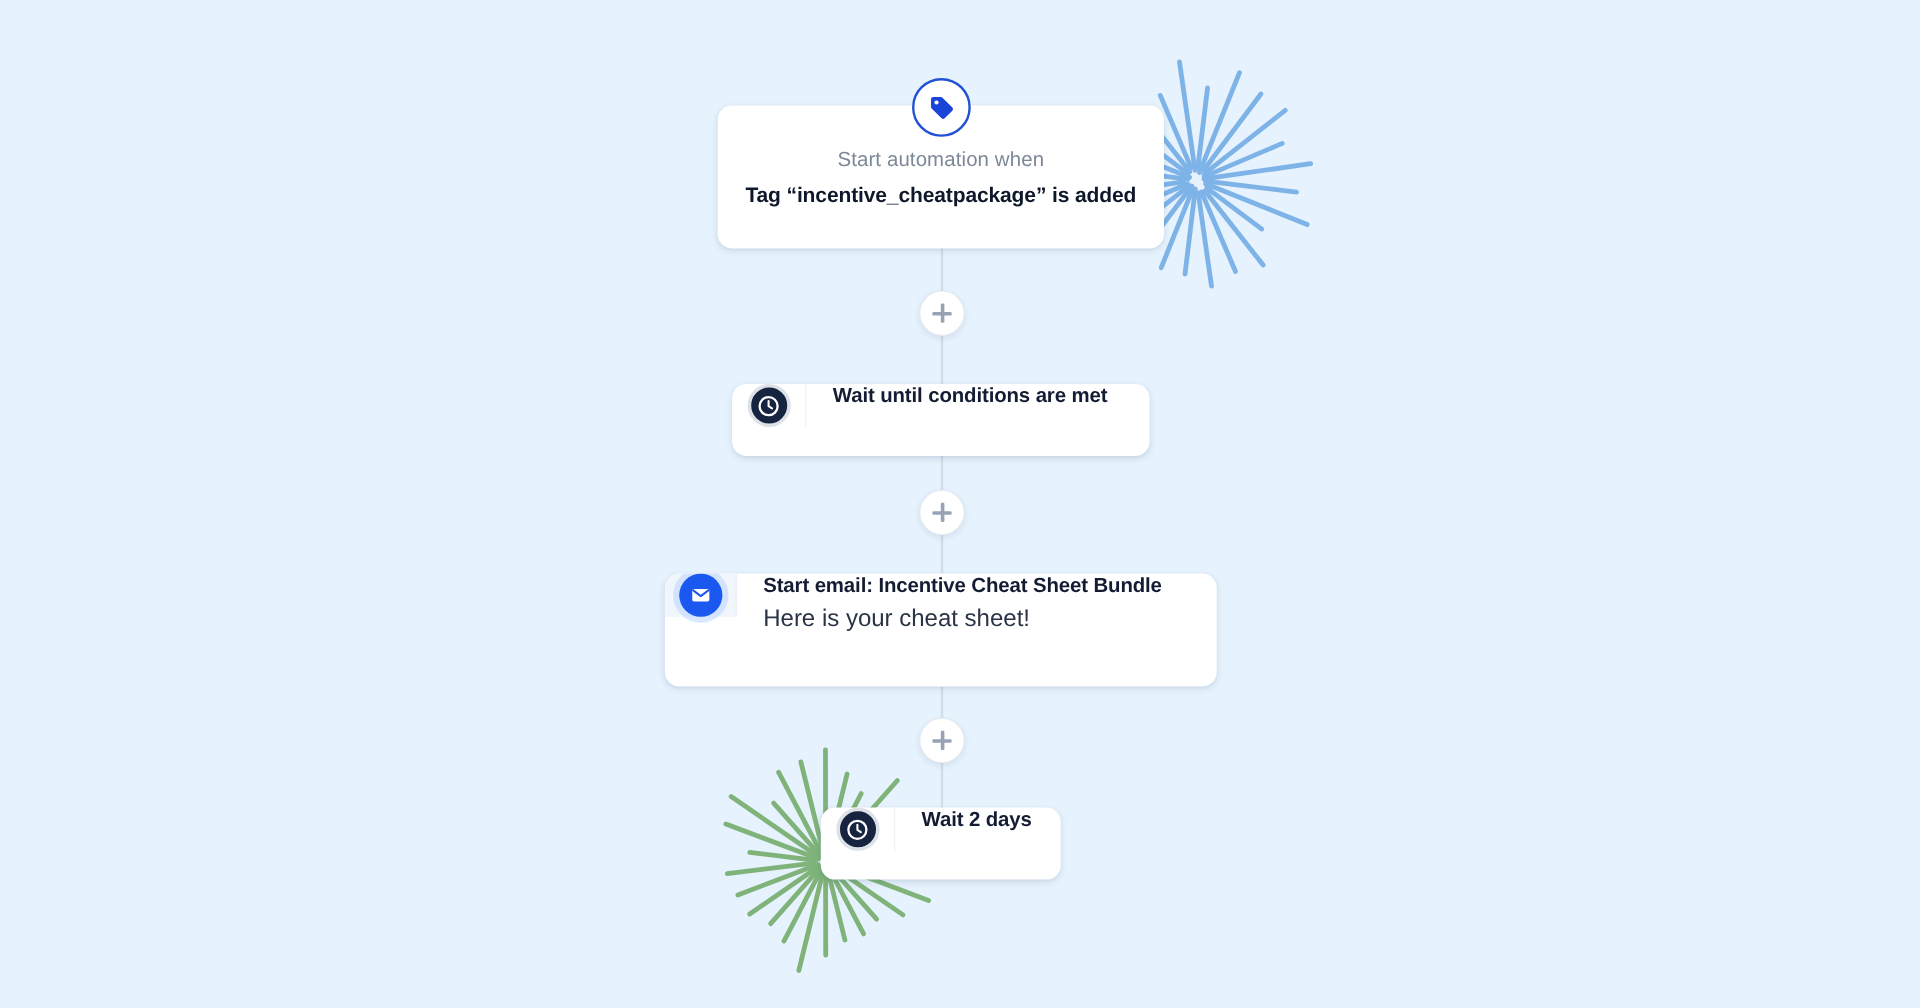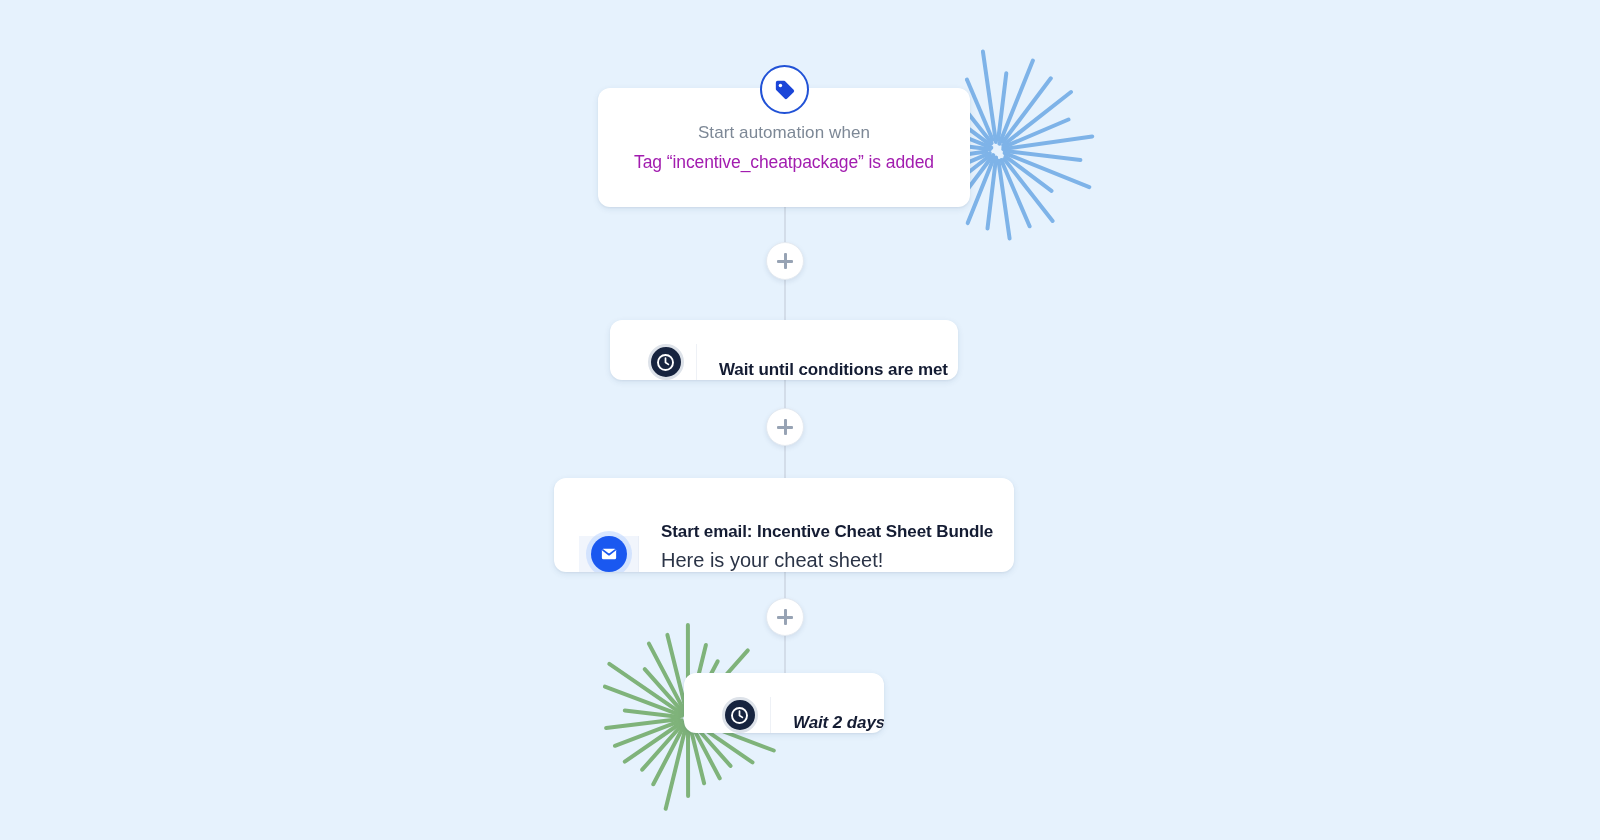--- a/index.html
+++ b/index.html
@@ -100,22 +100,22 @@
   }
   .trigger-sub {
     font-size: 17px;
     color: #7d8896;
     font-weight: 400;
     letter-spacing: .1px;
     margin-bottom: 9px;
   }
   .trigger-title {
     font-size: 17.5px;
-    font-weight: 400;
-    color: #a21caf;
+    font-weight: 700;
+    color: #0f172a;
     letter-spacing: -.1px;
     white-space: nowrap;
   }
 
   
   #tag-badge {
     position: absolute;
     left: 760px;
     top: 65px;
     width: 49px;
@@ -125,23 +125,22 @@
     border: 2px solid #2152d6;
     display: flex;
     align-items: center;
     justify-content: center;
     z-index: 6;
     cursor: pointer;
   }
 
   
   .step {
-    align-items: flex-end;
+    align-items: flex-start;
     overflow: hidden;
-    padding-left: 25px;
   }
   .step .icon-pane {
     width: 62px;
     display: flex;
     align-items: center;
     justify-content: center;
     flex: 0 0 62px;
     border-right: 1px solid #eef1f6;
   }
   .step .body-pane {
@@ -160,21 +159,21 @@
   }
   .step-sub {
     font-size: 20px;
     font-weight: 400;
     color: #2b3447;
     margin-top: 7px;
     white-space: nowrap;
   }
 
   #wait-conditions-node { left: 610px; top: 320px; width: 348px; height: 60px; }
-  #wait-days-node       { left: 684px; top: 673px; width: 200px; height: 60px; font-style: italic; }
+  #wait-days-node       { left: 684px; top: 673px; width: 200px; height: 60px; }
 
   #send-email-node {
     left: 554px;
     top: 478px;
     width: 460px;
     height: 94px;
   }
   #send-email-node .icon-pane {
     background: #f1f5fc;
     border-right: 1px solid #e9eef7;

